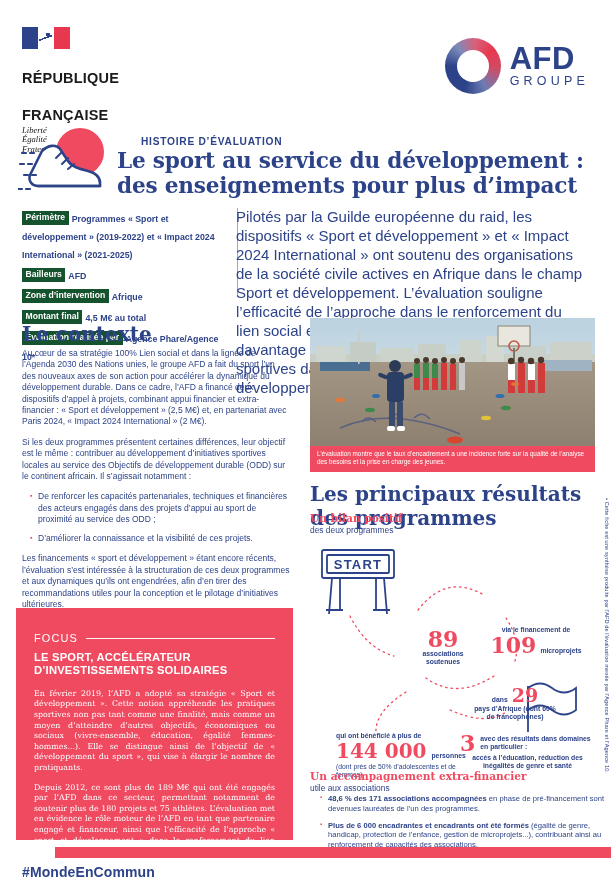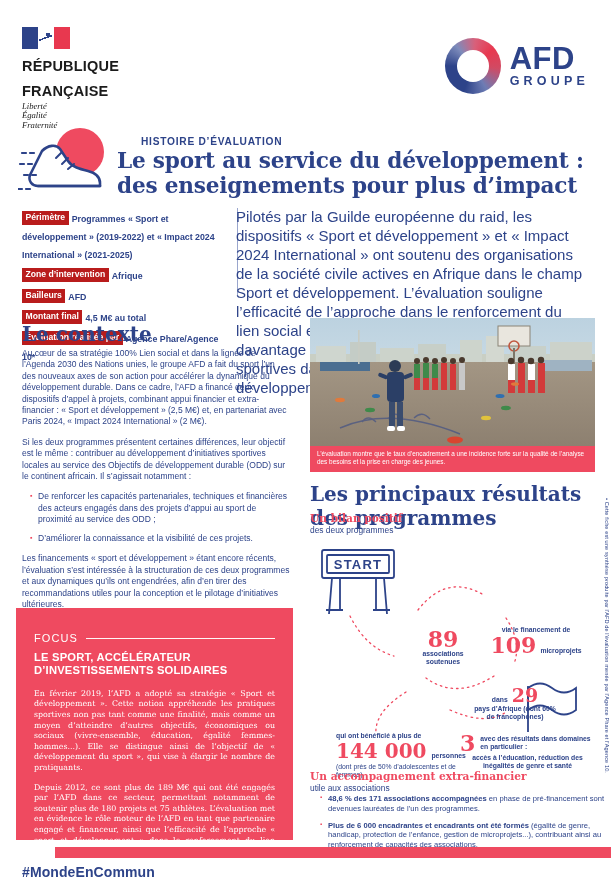--- a/index.html
+++ b/index.html
@@ -22,46 +22,46 @@
   .flag .b{flex:1;background:#2d4389;}
   .flag .w{flex:1;background:#fff;position:relative;}
   .flag .r{flex:1;background:#e8384f;}
   .flag .w:after{
     content:"";position:absolute;left:1px;top:3px;width:13px;height:15px;
     background:
       radial-gradient(circle at 70% 30%, #2d4389 0 2px, transparent 2px),
       linear-gradient(160deg,transparent 48%,#2d4389 48%,#2d4389 56%,transparent 56%);
   }
   .rf{font-weight:bold;font-size:14.5px;line-height:14.5px;letter-spacing:.2px;
-      color:#1b1b1b;margin-top:10px;}
+      color:#1b1b1b;margin-top:22px;}
   .devise{font-family:"Liberation Serif",serif;font-style:italic;font-size:8.6px;
       line-height:9.4px;color:#1b1b1b;margin-top:4px;}
 
   .afd-logo{position:absolute;right:22px;top:38px;display:flex;align-items:center;gap:9px;}
   .afd-ring{width:56px;height:56px;border-radius:50%;
     background:conic-gradient(from 200deg,#2d4389 0deg,#2d4389 70deg,#7d8bbb 120deg,#d8607a 165deg,#e8384f 210deg,#d14a63 255deg,#6d7cb4 310deg,#2d4389 360deg);
     display:flex;align-items:center;justify-content:center;}
   .afd-hole{width:32px;height:32px;border-radius:50%;background:#fff;}
   .afd-txt .afd-main{font-size:31px;font-weight:bold;line-height:30px;letter-spacing:.5px;color:#2d4389;}
-  .afd-txt .afd-sub{font-size:12.5px;font-weight:bold;letter-spacing:4.2px;color:#2d4389;line-height:14px;}
+  .afd-txt .afd-sub{font-size:12.5px;font-weight:normal;letter-spacing:4.2px;color:#2d4389;line-height:14px;}
 
   
   .shoe-wrap{position:absolute;left:18px;top:127px;width:92px;height:72px;}
   .shoe-dot{position:absolute;left:38px;top:1px;width:48px;height:48px;border-radius:50%;background:#ef4a60;}
   .shoe-svg{position:absolute;left:0;top:4px;}
   .kicker{position:absolute;left:117px;top:136px;font-size:10.2px;letter-spacing:.75px;
       font-weight:600;color:#2d4389;padding-left:24px;}
   .maintitle{position:absolute;left:117px;top:148px;width:480px;
       font-family:"DejaVu Serif",serif;font-weight:bold;font-size:21.6px;line-height:25px;
       color:#2d4389;letter-spacing:-.2px;}
 
   
   .meta{position:absolute;left:22px;top:208px;width:205px;}
   .meta-row{margin-bottom:3px;}
-  .tag{display:inline-block;background:#b91c1c;color:#fff;font-weight:bold;
+  .tag{display:inline-block;background:#14532d;color:#fff;font-weight:bold;
       font-size:8.6px;padding:2.2px 3.5px 2.4px;line-height:9px;vertical-align:middle;}
   .tag-val{display:inline;font-size:8.8px;color:#2d4389;line-height:11.5px;
       margin-left:3px;font-weight:600;}
 
   .vrule{position:absolute;left:237px;top:208px;width:1.2px;height:88px;background:#9aa6cd;}
 
   .intro{position:absolute;left:236px;top:207px;width:348px;
       font-size:15px;line-height:19px;color:#2d4389;}
 
   
@@ -155,24 +155,24 @@
   <div class="maintitle">
     <span>Le sport au service du développement :</span><br>
     <span>des enseignements pour plus d’impact</span>
   </div>
 
   <div class="meta">
     <div class="meta-row">
       <span class="tag">Périmètre</span><span class="tag-val">Programmes « Sport et développement » (2019-2022) et « Impact 2024 International » (2021-2025)</span>
     </div>
     <div class="meta-row">
+      <span class="tag">Bailleurs</span><span class="tag-val">AFD</span>
+    </div>
+    <div class="meta-row">
       <span class="tag">Zone d’intervention</span><span class="tag-val">Afrique</span>
-    </div>
-    <div class="meta-row">
-      <span class="tag">Bailleurs</span><span class="tag-val">AFD</span>
     </div>
     <div class="meta-row">
       <span class="tag">Montant final</span><span class="tag-val">4,5 M€ au total</span>
     </div>
     <div class="meta-row">
       <span class="tag">Évaluation réalisée par</span><span class="tag-val">Agence Phare/Agence 10*</span>
     </div>
   </div>
 
   <div class="vrule"></div>

